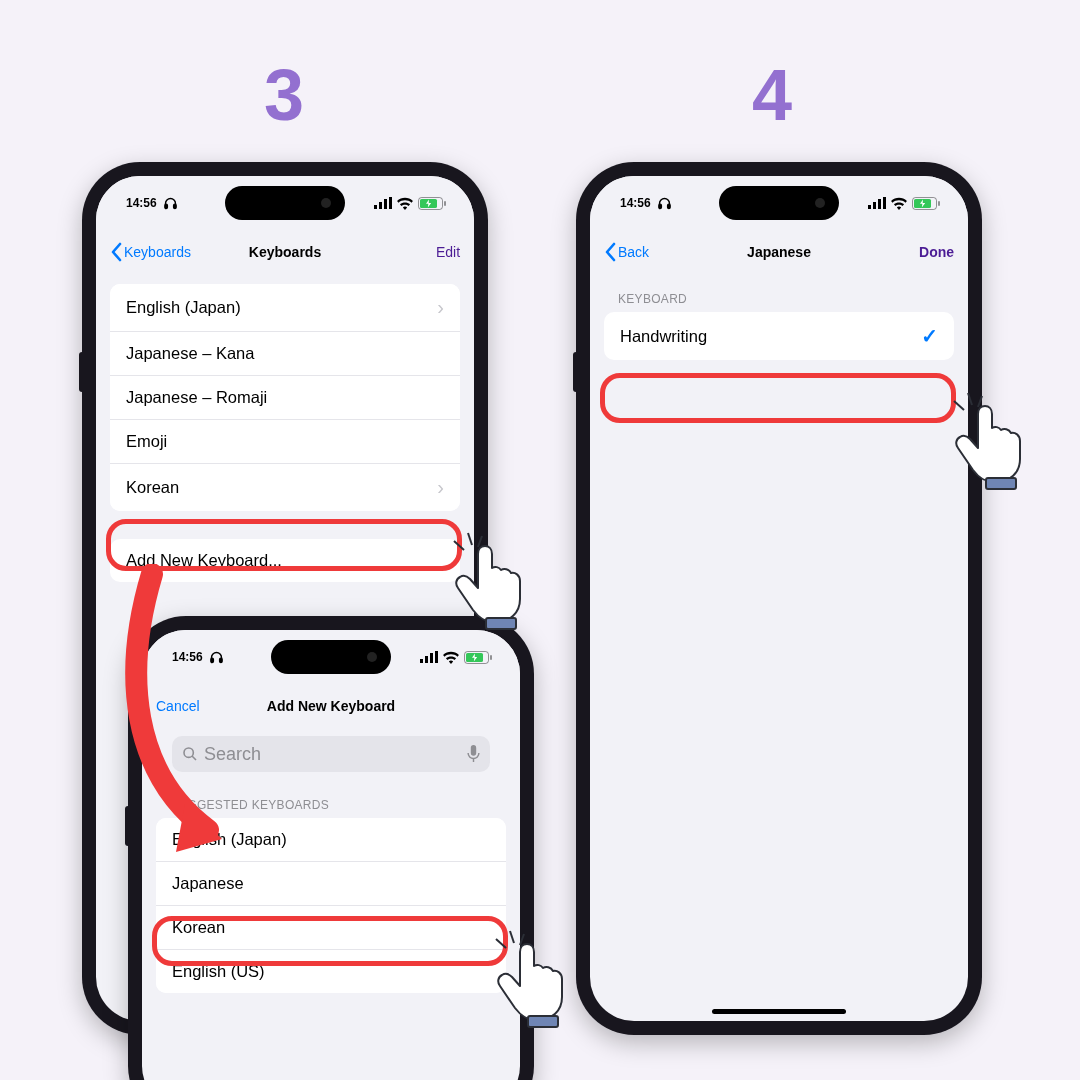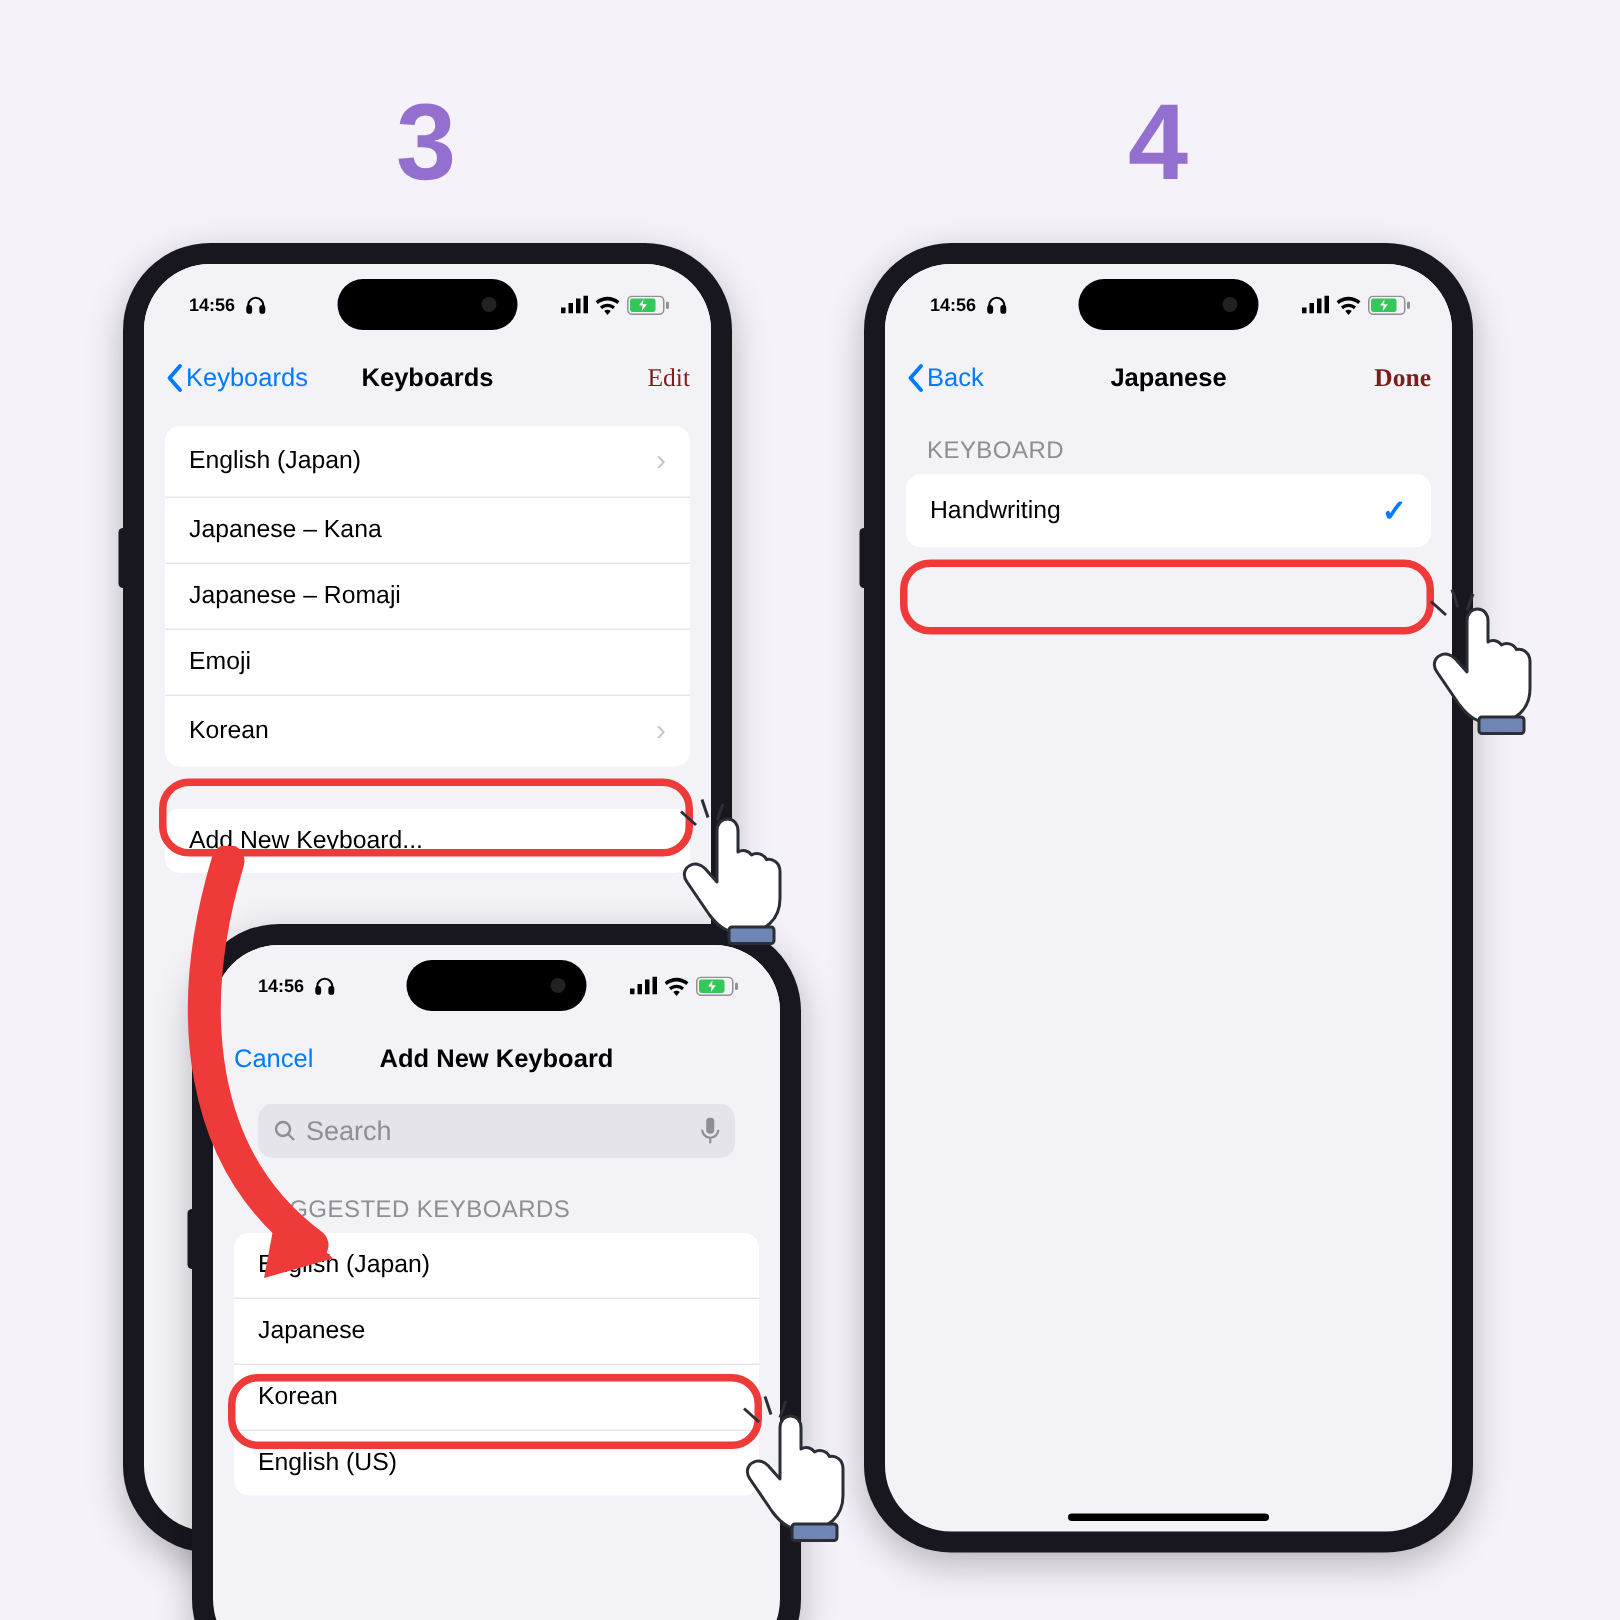--- a/index.html
+++ b/index.html
@@ -69,35 +69,35 @@
   }
   .status-left { display:flex; align-items:center; gap:6px;}
   .status-right { display:flex; align-items:center; gap:4px;}
   .nav-bar {
     height: 44px;
     display: flex;
     align-items: center;
     justify-content: flex-start;
     padding: 0 14px;
     background: #f2f2f7;
-    font-size: 17px;
+    font-size: 14px;
   }
   .nav-left { color:#007aff; display:flex; align-items:center; gap:2px; flex:1; }
   .nav-title { font-weight:600; color:#000; flex:1; text-align:center;}
-  .nav-right { color:#7f1d1d; flex:1; text-align:right;font-family:Liberation Serif, serif;}
+  .nav-right { color:#4c1d95; flex:1; text-align:right;}
   .nav-right.bold { font-weight:600; }
   .content { padding: 10px 14px 0; }
   .group {
     background:#fff;
     border-radius:10px;
     overflow:hidden;
     margin-bottom: 28px;
   }
   .group-header{
-    font-size:16px;
+    font-size:12px;
     color:#8e8e93;
     letter-spacing:0.3px;
     padding: 8px 16px 6px 28px;
     text-transform:uppercase;
   }
   .row {
     display:flex;
     align-items:center;
     justify-content:space-between;
     padding: 12px 16px;

